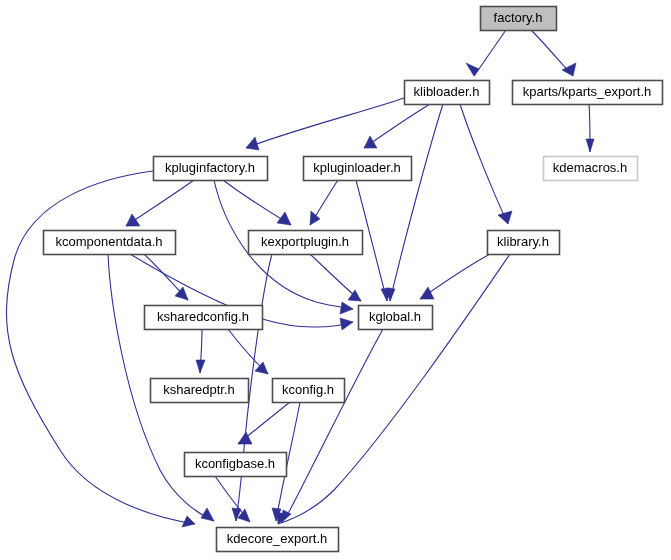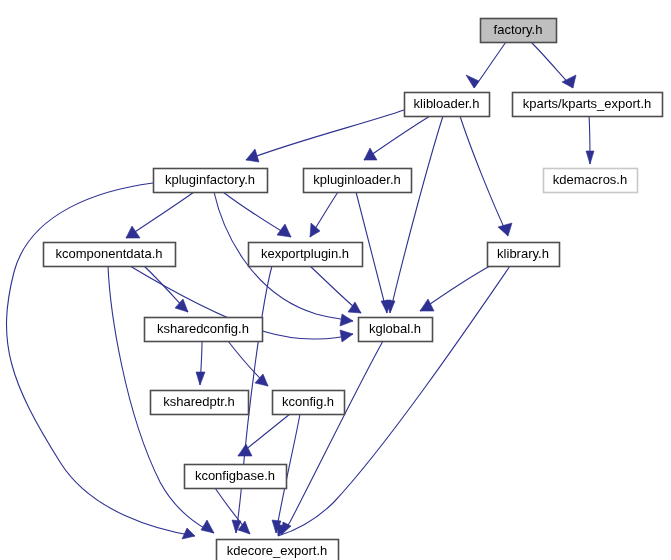--- a/index.html
+++ b/index.html
@@ -11,21 +11,20 @@
     width: 671px;
     height: 560px;
     font-family: "Liberation Sans", sans-serif;
     overflow: hidden;
   }
   #graph-wrap {
     position: relative;
     width: 671px;
     height: 404px;
     background: #ffffff;
-    margin-top: 12px;
   }
   svg#dep-graph {
     display: block;
     width: 671px;
     height: 560px;
   }
   .edge-path {
     fill: none;
     stroke: #2e3192;
     stroke-width: 1.1;

